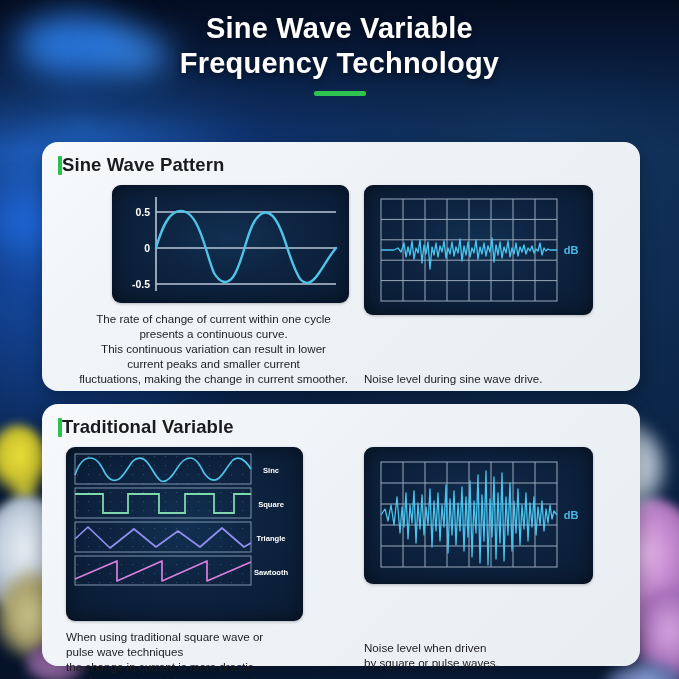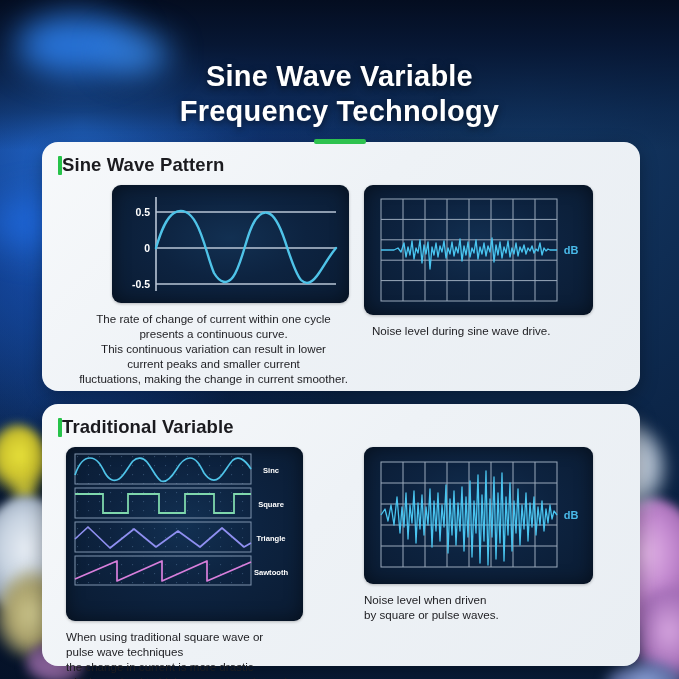--- a/index.html
+++ b/index.html
@@ -26,40 +26,40 @@
     background-image:
       radial-gradient(circle at 30% 62%, rgba(150,180,215,.30) 0 5px, rgba(0,0,0,0) 7px),
       radial-gradient(circle at 52% 78%, rgba(160,190,225,.22) 0 7px, rgba(0,0,0,0) 10px),
       radial-gradient(circle at 70% 90%, rgba(140,170,210,.25) 0 6px, rgba(0,0,0,0) 9px),
       radial-gradient(circle at 18% 88%, rgba(170,195,225,.22) 0 6px, rgba(0,0,0,0) 9px);
   }
 
   
   #header{position:absolute;left:0;right:0;top:0;height:140px;text-align:center;z-index:4;}
   #title{color:#ffffff;font-weight:bold;font-size:29px;line-height:1.22;
-    letter-spacing:.2px;padding-top:11px;text-shadow:0 2px 7px rgba(0,0,0,.55);margin-top:48px;}
+    letter-spacing:.2px;padding-top:11px;text-shadow:0 2px 7px rgba(0,0,0,.55);}
   #title .l2{display:block;}
   #accent-bar{width:52px;height:5px;border-radius:2px;margin:9px auto 0;}
   #subtitle{color:#ffffff;font-size:16.5px;margin-top:11px;letter-spacing:.1px;
     text-shadow:0 1px 5px rgba(0,0,0,.6);}
 
   
   .card{position:absolute;background:linear-gradient(135deg,#f7f9fb 0%,#eef2f6 45%,#e9eef3 100%);
     border-radius:16px;box-shadow:0 5px 18px rgba(0,0,0,.32);z-index:3;}
   #card-sine{left:42px;top:142px;width:598px;height:249px;}
   #card-trad{left:42px;top:404px;width:598px;height:262px;}
 
   .card-head{display:flex;align-items:center;gap:0;padding:12px 0 0 16px;}
   .card-accent{width:4px;height:19px;border-radius:1px;background:#27c34a;}
   .card-title{font-size:18.5px;font-weight:bold;color:#1b1b1f;letter-spacing:.1px;}
 
   .card-body{display:flex;padding:9px 24px 0 24px;gap:18px;}
   .col{display:flex;flex-direction:column;}
   .col-left{width:280px;}
-  .col-right{width:248px;}
+  .col-right{width:248px;gap:48px;}
 
   
   .scope{background:radial-gradient(ellipse at 50% 45%,#123052 0%,#0d2340 45%,#0a1b32 100%);
     border-radius:9px;box-shadow:inset 0 0 18px rgba(0,0,0,.45),0 1px 3px rgba(0,0,0,.25);
     position:relative;overflow:hidden;}
   #scope-sine{width:237px;height:118px;margin-left:46px;}
   #scope-noise1{width:229px;height:130px;}
   #scope-waves{width:237px;height:174px;}
   #scope-noise2{width:229px;height:137px;}
 
@@ -162,21 +162,21 @@
                    L52,63 L54,68 L56,55 L58,78 L60,60 L62,69 L64,57 L66,84 L68,62 L70,70 L72,58
                    L74,72 L76,61 L78,67 L80,56 L82,73 L84,63 L86,69 L88,57 L90,71 L92,62 L94,68
                    L96,54 L98,76 L100,61 L102,70 L104,57 L106,72 L108,63 L110,68 L112,55 L114,74
                    L116,62 L118,69 L120,58 L122,71 L124,61 L126,67 L128,53 L130,77 L132,60 L134,70
                    L136,57 L138,73 L140,62 L142,68 L144,56 L146,72 L148,63 L150,69 L152,58 L154,71
                    L156,62 L158,67 L160,60 L162,69 L164,63 L166,66 L168,61 L170,68 L172,64 L174,66
                    L176,58 L178,70 L180,63 L182,66 L184,64 L186,65 L193,65"></path>
           <text x="207" y="69" text-anchor="middle" fill="#49b9e8" font-size="11" font-weight="bold" font-family="Liberation Sans, sans-serif">dB</text>
         </svg>
       </div>
-      <div class="cap cap-noise" style="white-space:pre-line;margin-left:8px;">Noise level during sine wave drive.</div>
+      <div class="cap cap-noise" style="white-space:pre-line;">Noise level during sine wave drive.</div>
     </div>
 
   </div>
 </div>
 
 <div class="card" id="card-trad">
   <div class="card-head">
     <div class="card-accent" style="background: rgb(39, 195, 74);"></div>
     <div class="card-title">Traditional Variable</div>
   </div>

